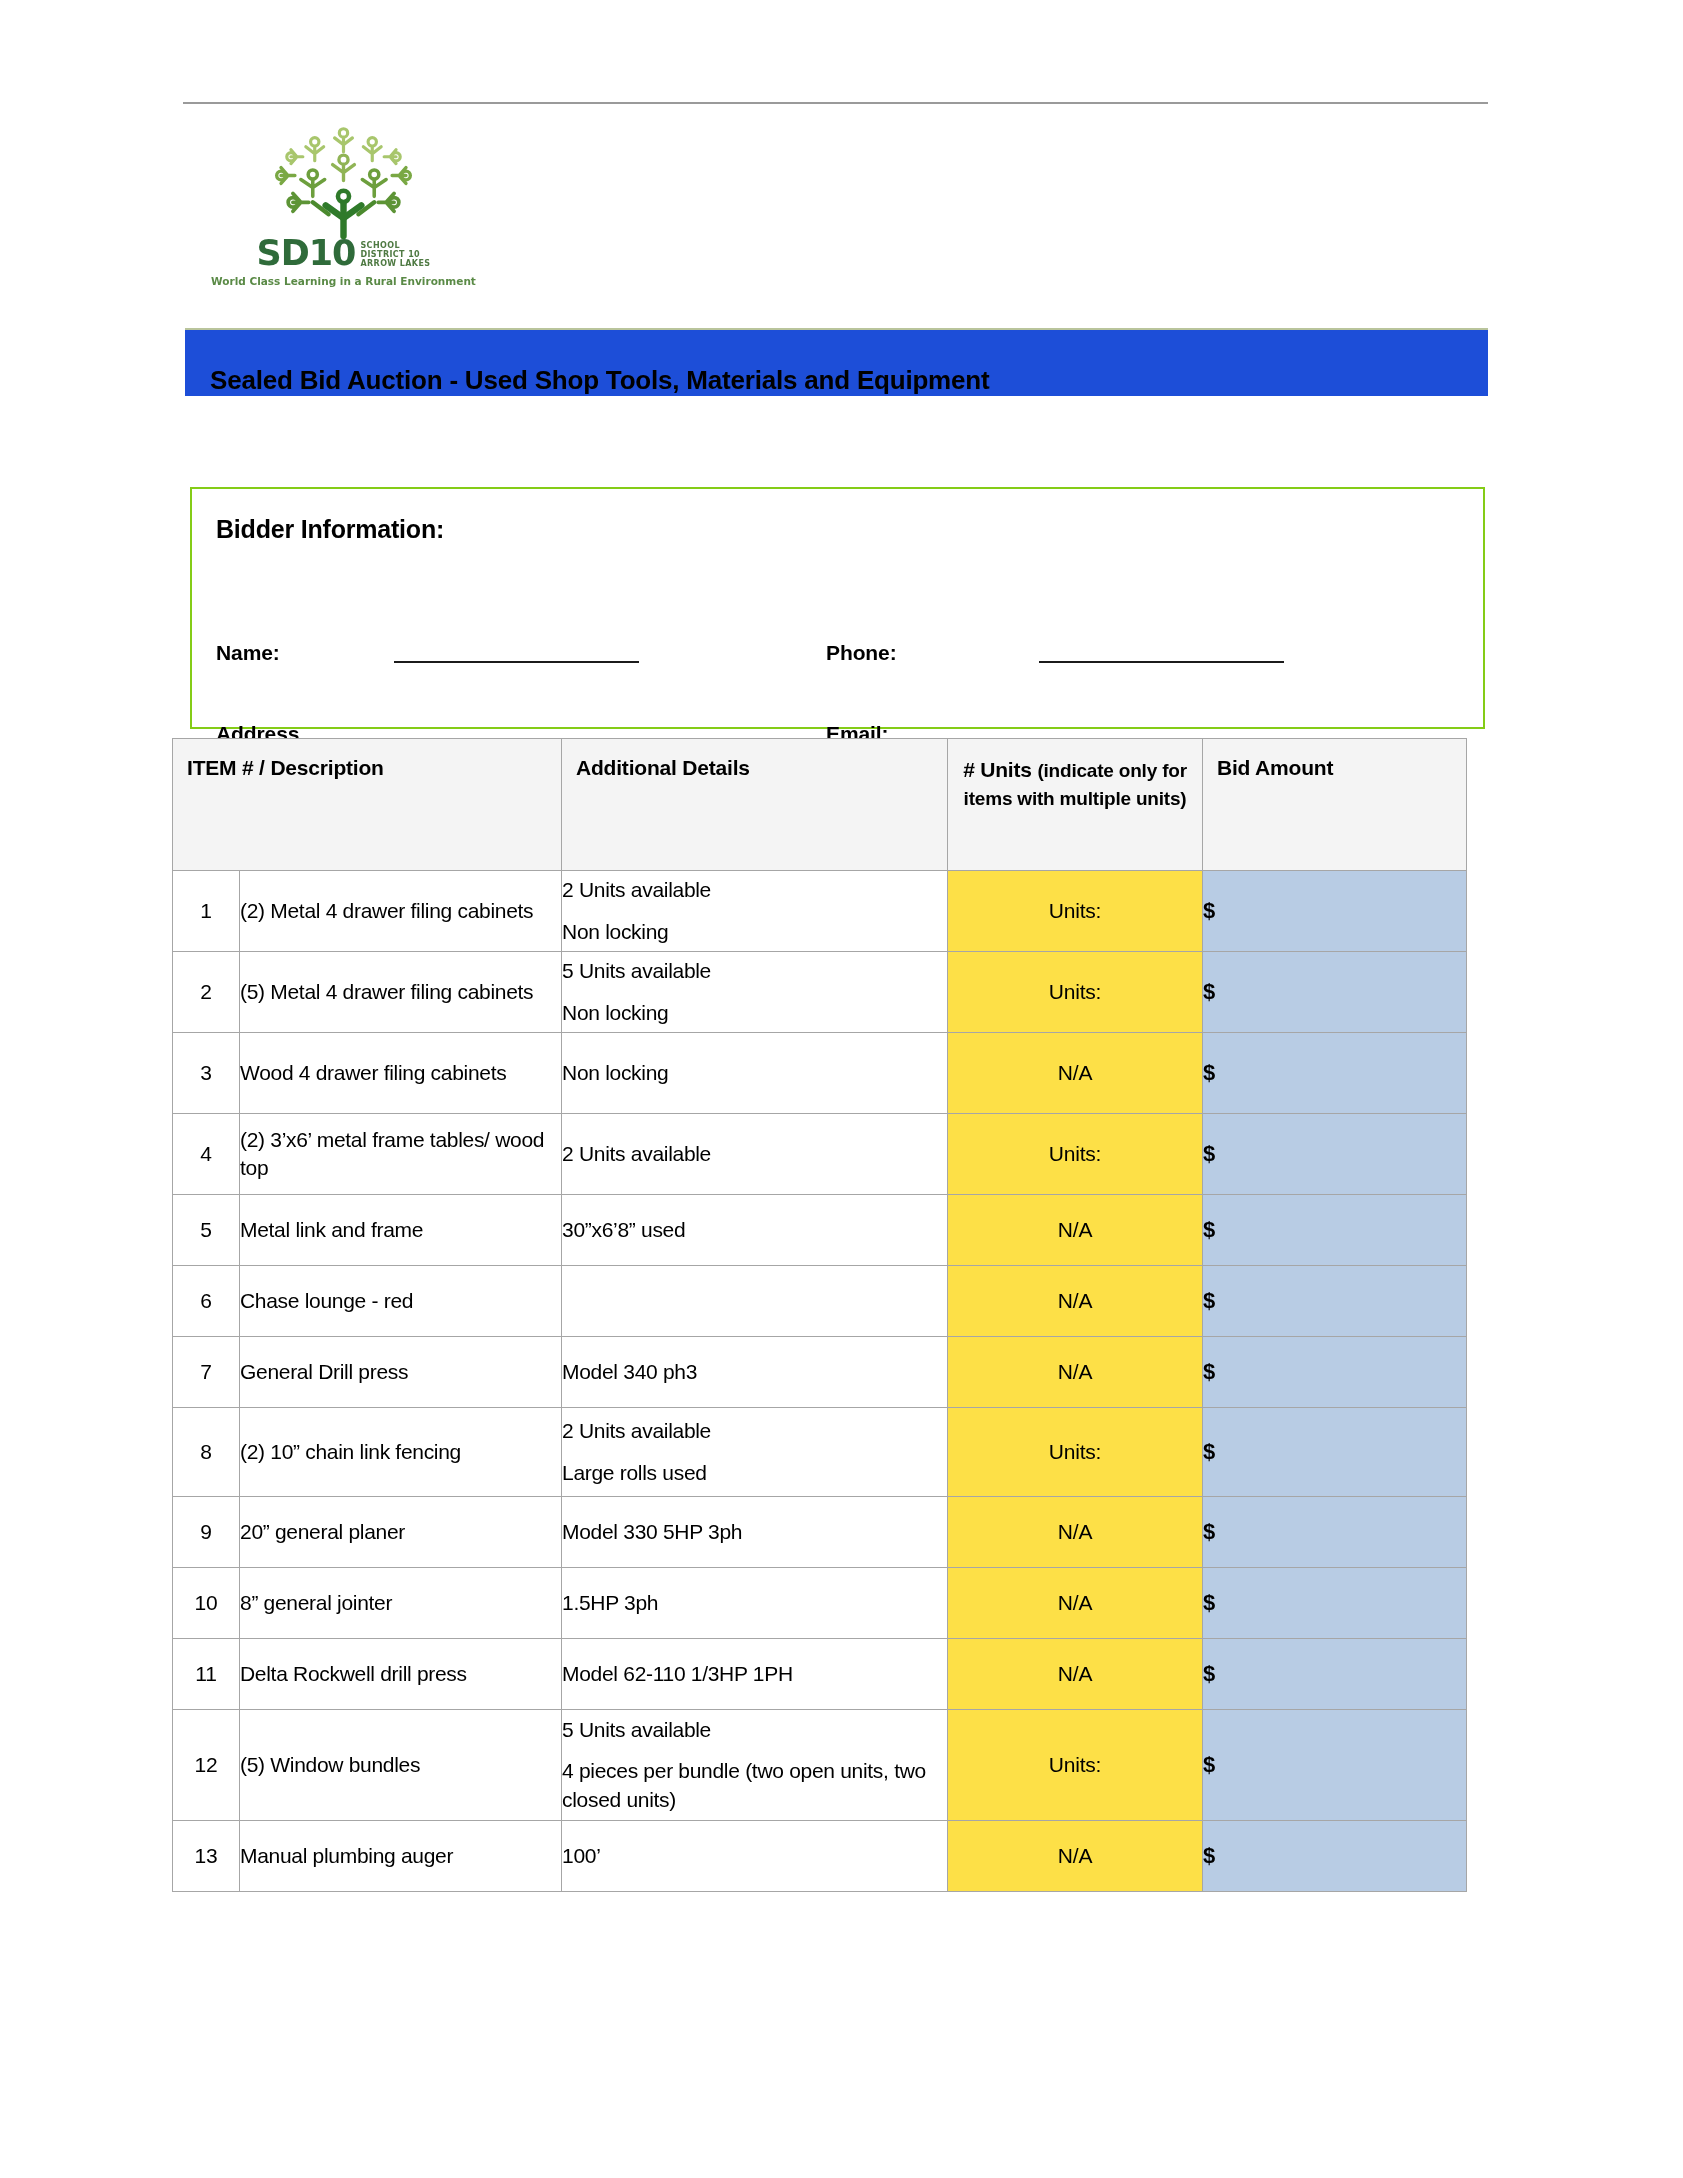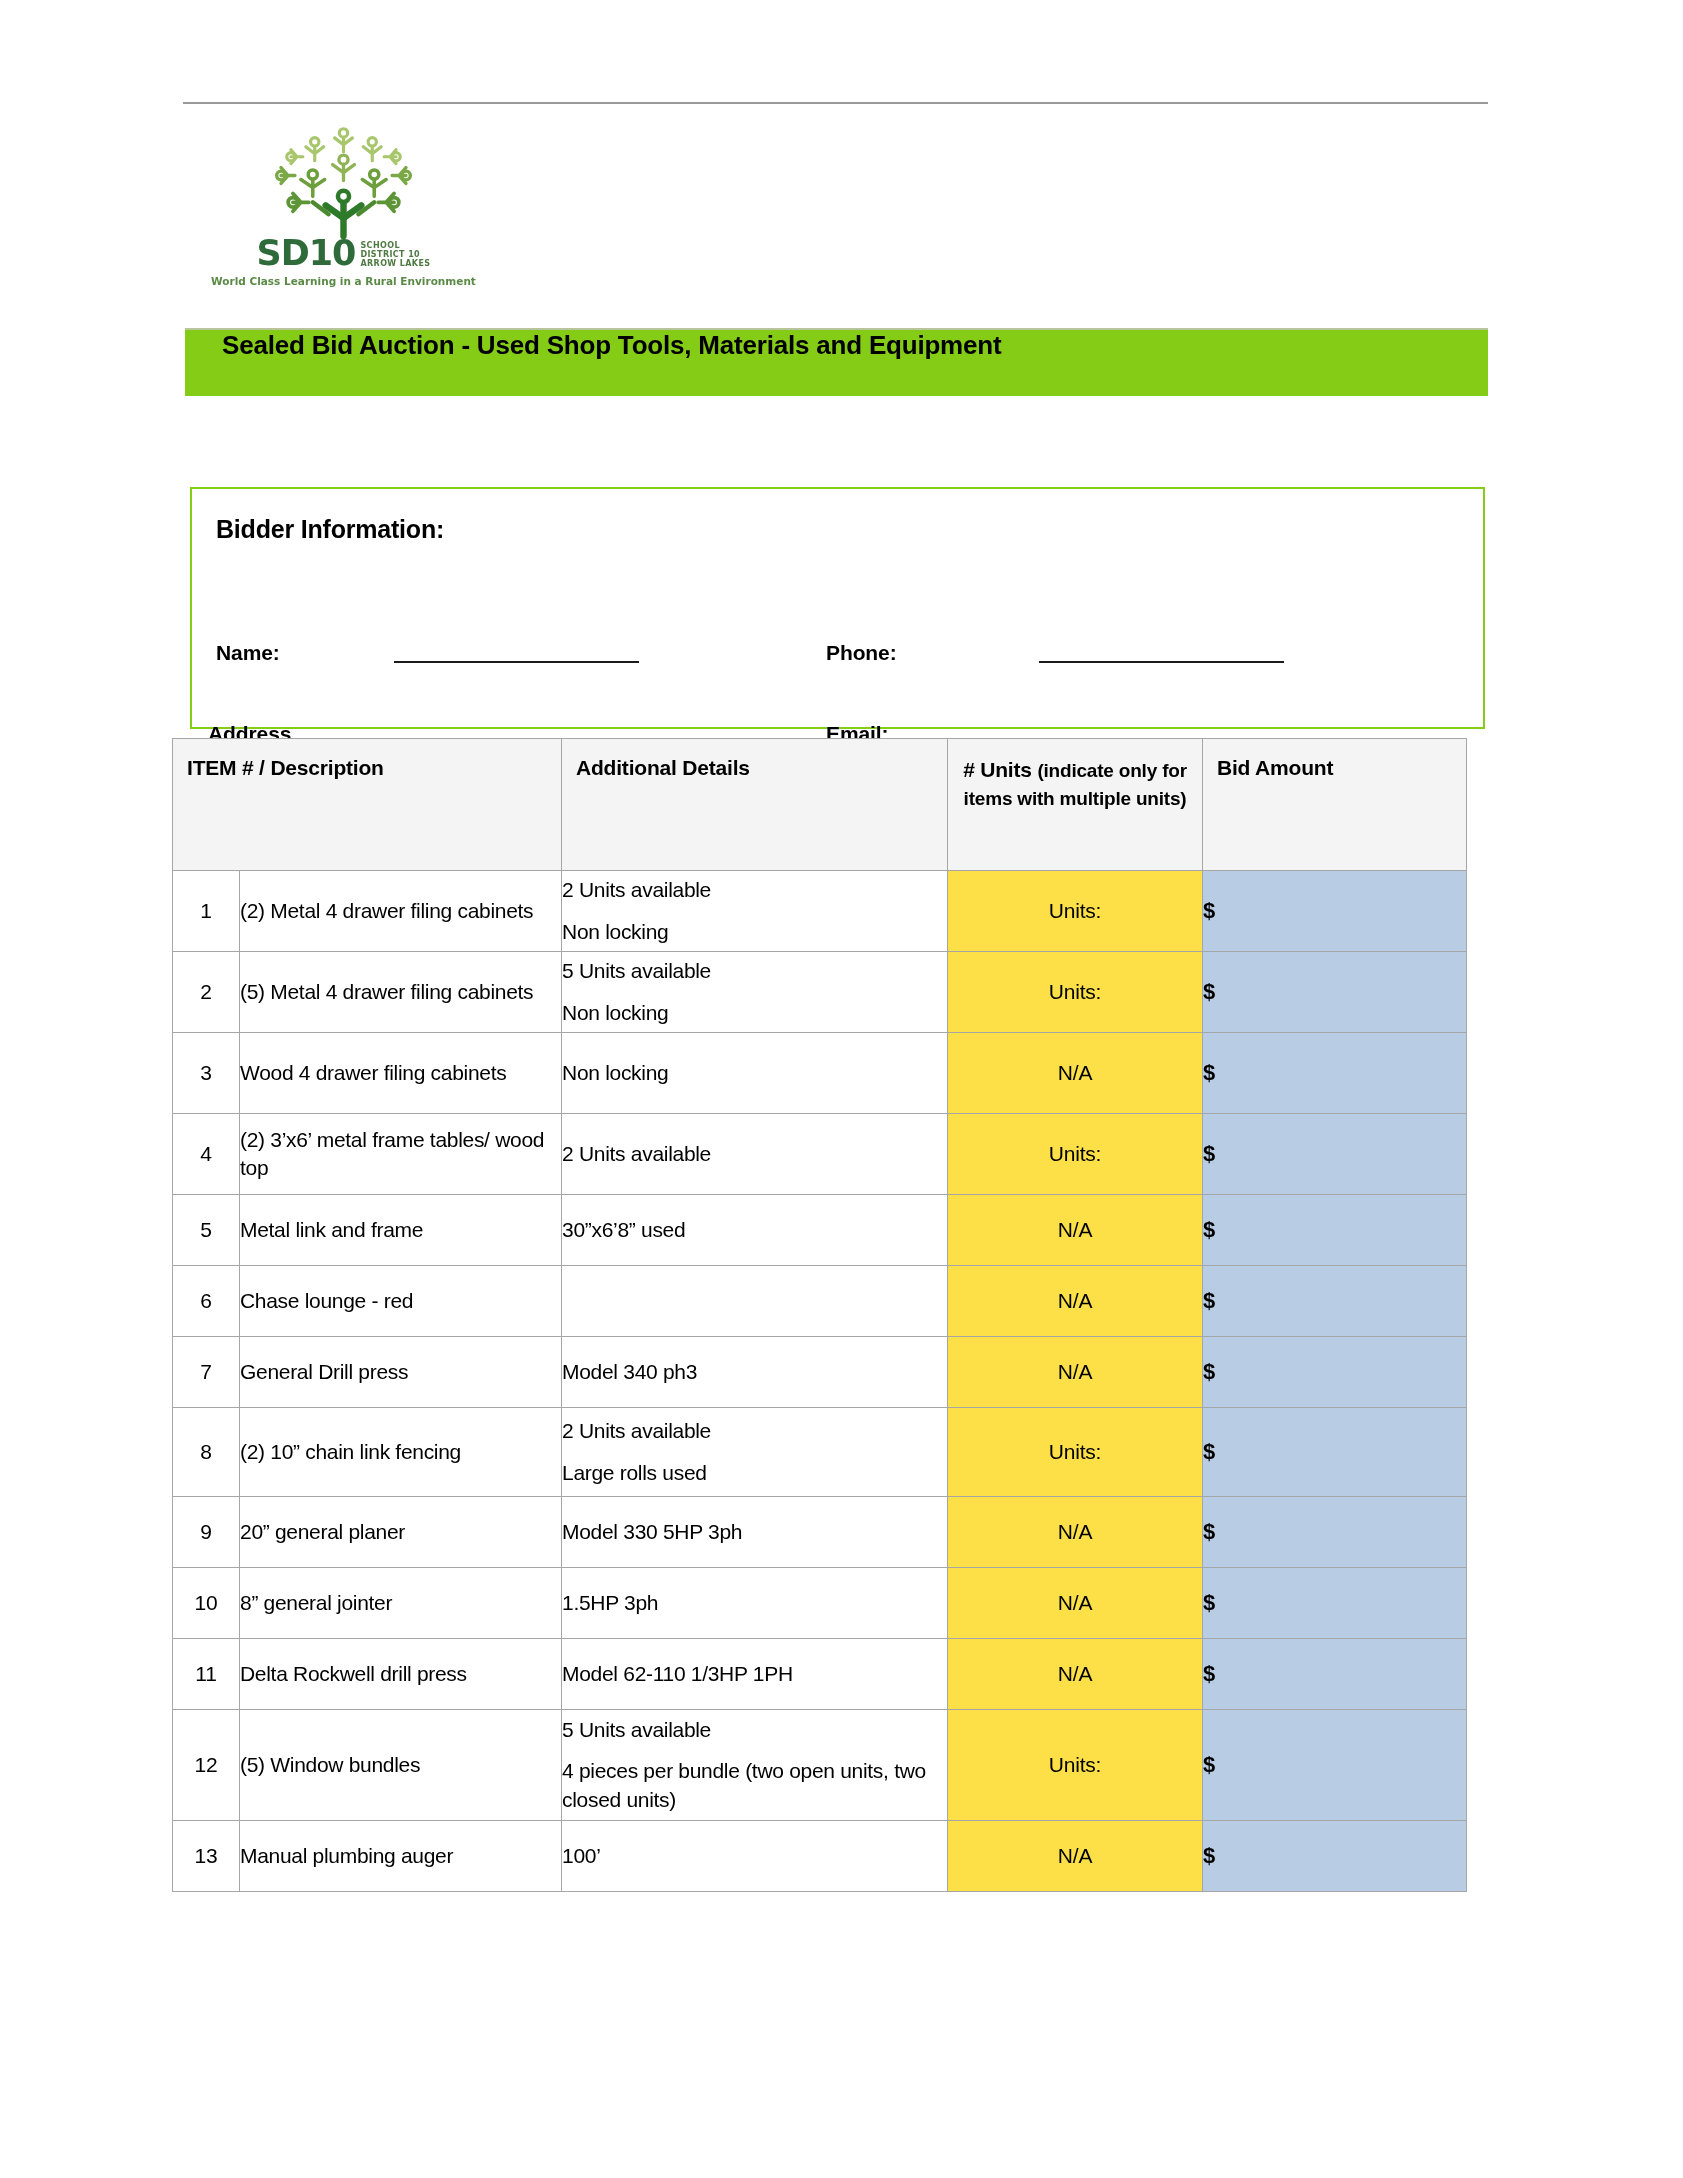--- a/index.html
+++ b/index.html
@@ -114,25 +114,24 @@
     white-space: nowrap;
   }
 
   
   .banner {
     position: absolute;
     left: 185px;
     top: 328px;
     width: 1303px;
     height: 68px;
-    background: #84cc16;
+    background: #1d4ed8;
     border-top: 2px solid #b9c49c;
     display: flex;
-    align-items: flex-start;
-    padding-left: 12px;
+    align-items: flex-end;
   }
   .banner-text {
     font-size: 26px;
     font-weight: bold;
     letter-spacing: -0.2px;
     margin-left: 25px;
   }
 
   
   .bidder-box {
@@ -161,21 +160,21 @@
     font-size: 21px;
     font-weight: bold;
     letter-spacing: -0.1px;
     line-height: 1;
   }
   .field-line {
     height: 2px;
     background: #1b1b1b;
   }
   .f-name  { left: 24px;  top: 153px; }
-  .f-addr  { left: 16px;  top: 234px; }
+  .f-addr  { left: 24px;  top: 234px; }
   .f-phone { left: 634px; top: 153px; }
   .f-email { left: 634px; top: 234px; }
   .f-name .field-line,
   .f-addr .field-line  { width: 245px; margin-left: 0; }
   .f-phone .field-line,
   .f-email .field-line { width: 245px; margin-left: 0; }
   .lbl-w-name  { width: 178px; }
   .lbl-w-phone { width: 213px; }
 
   

